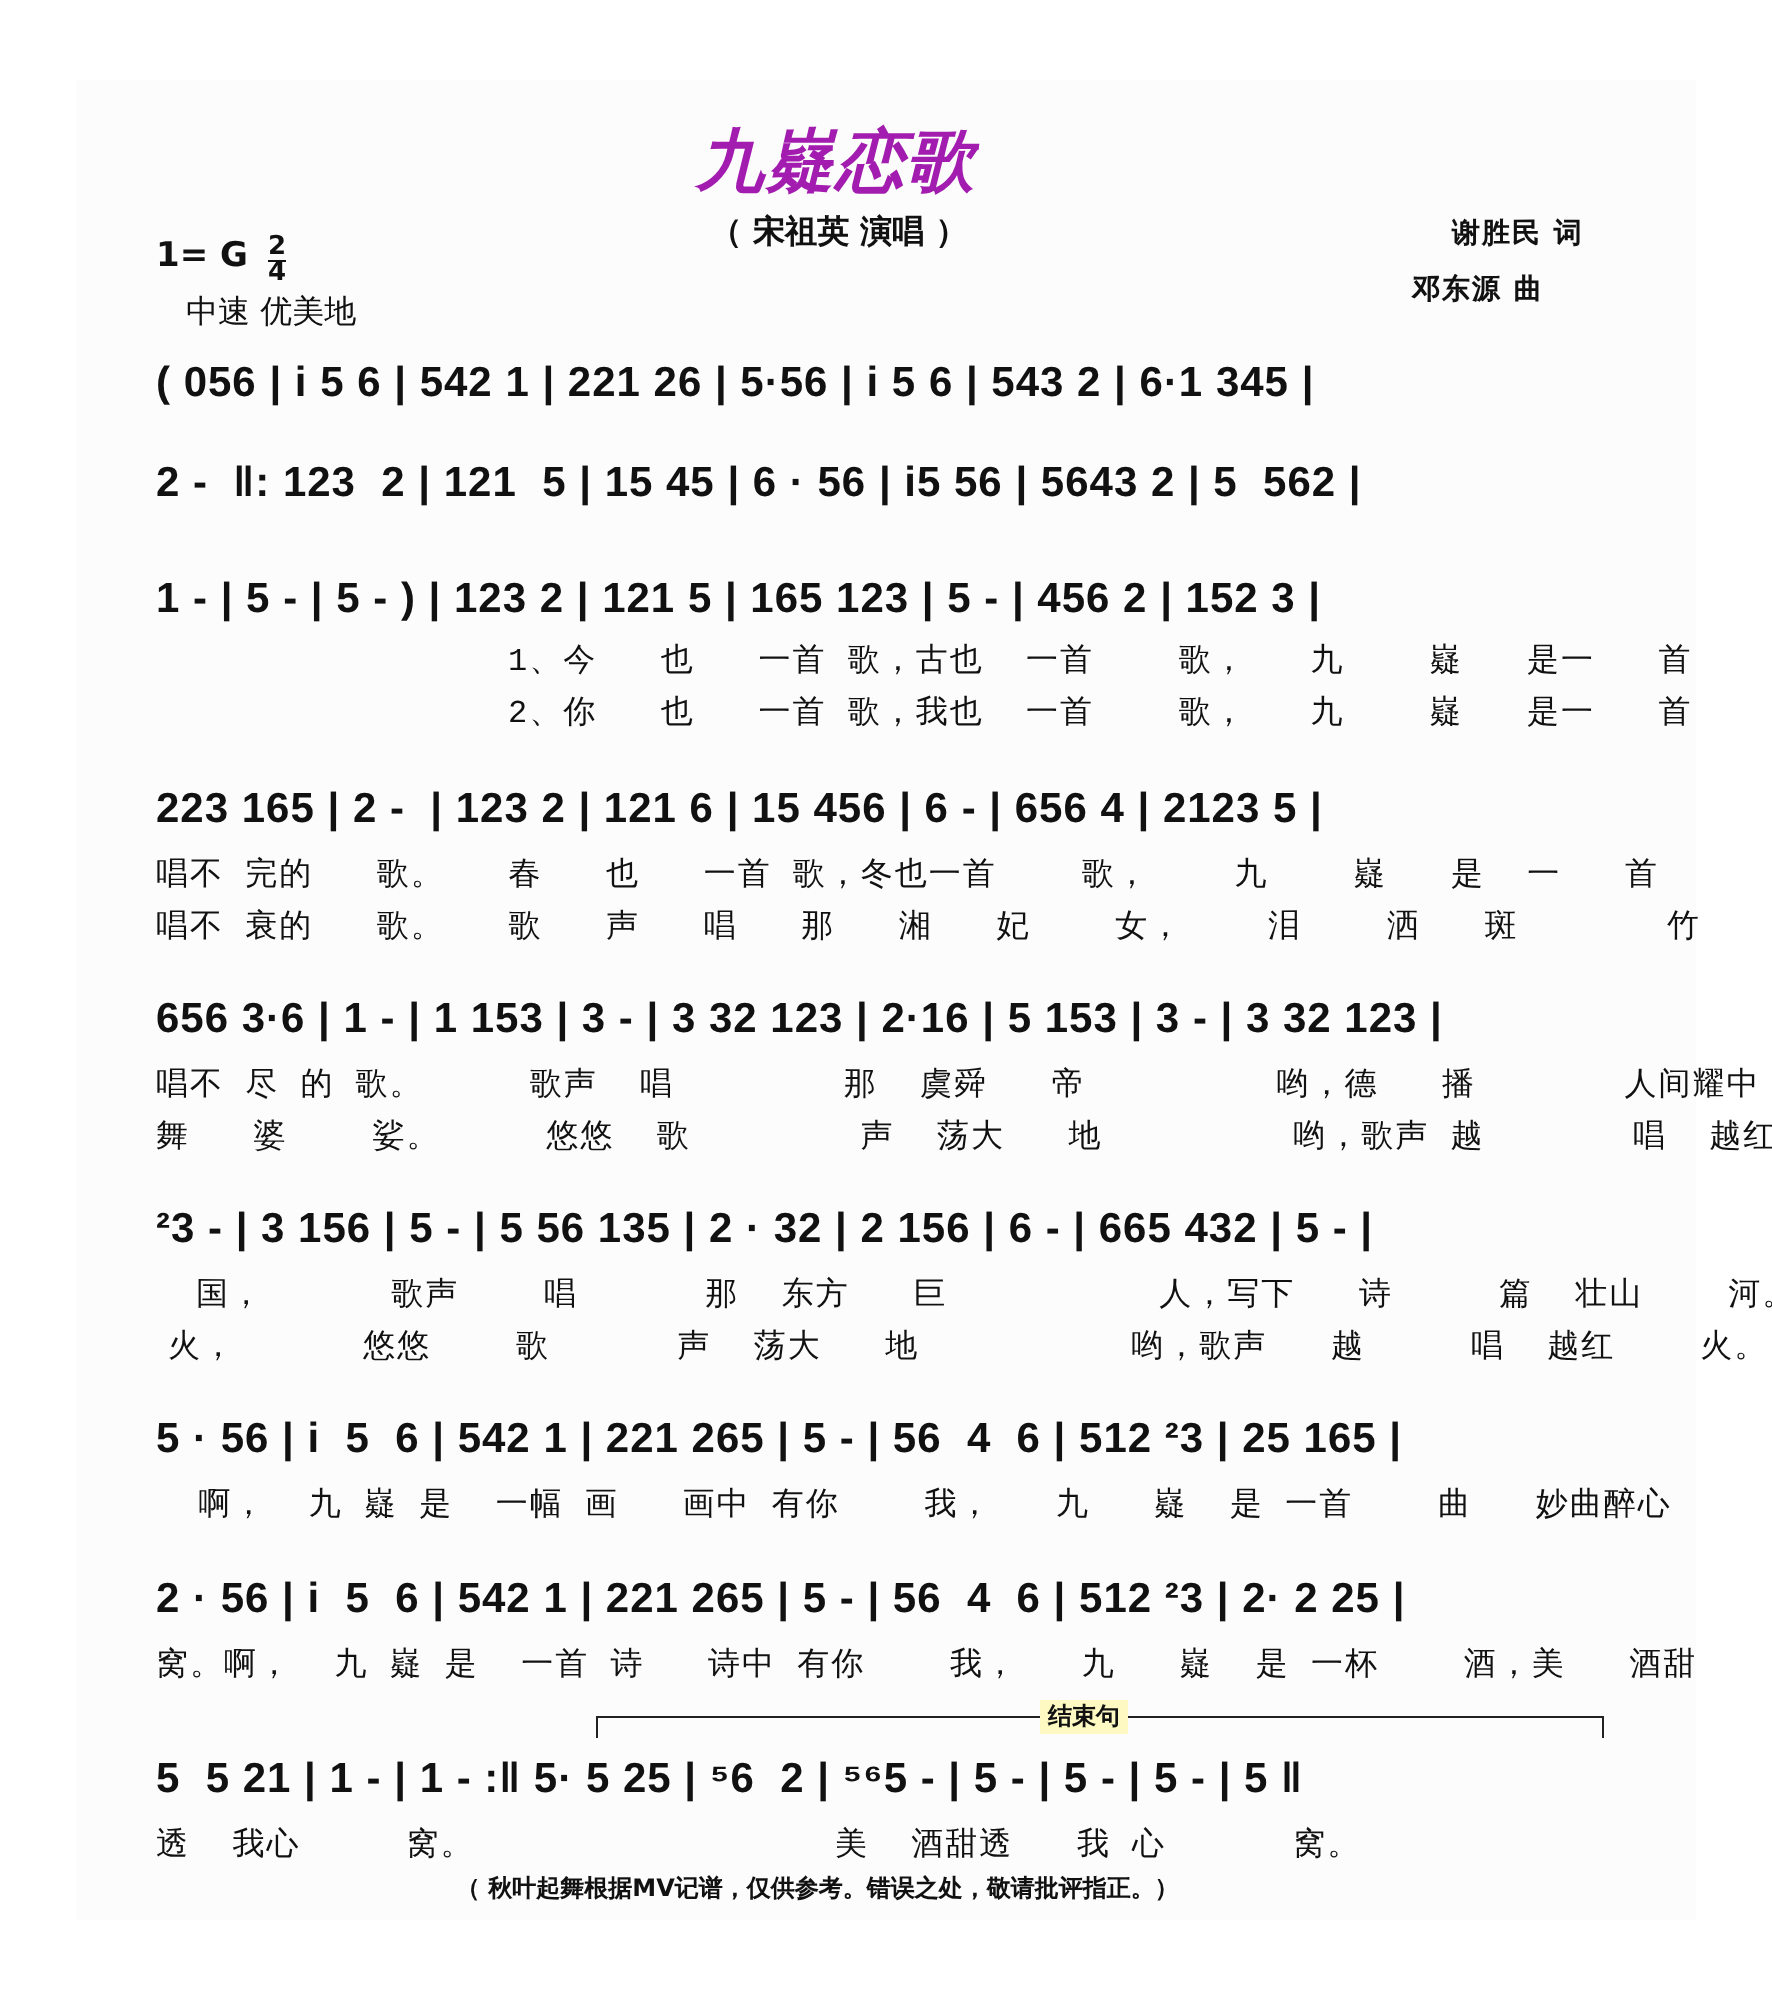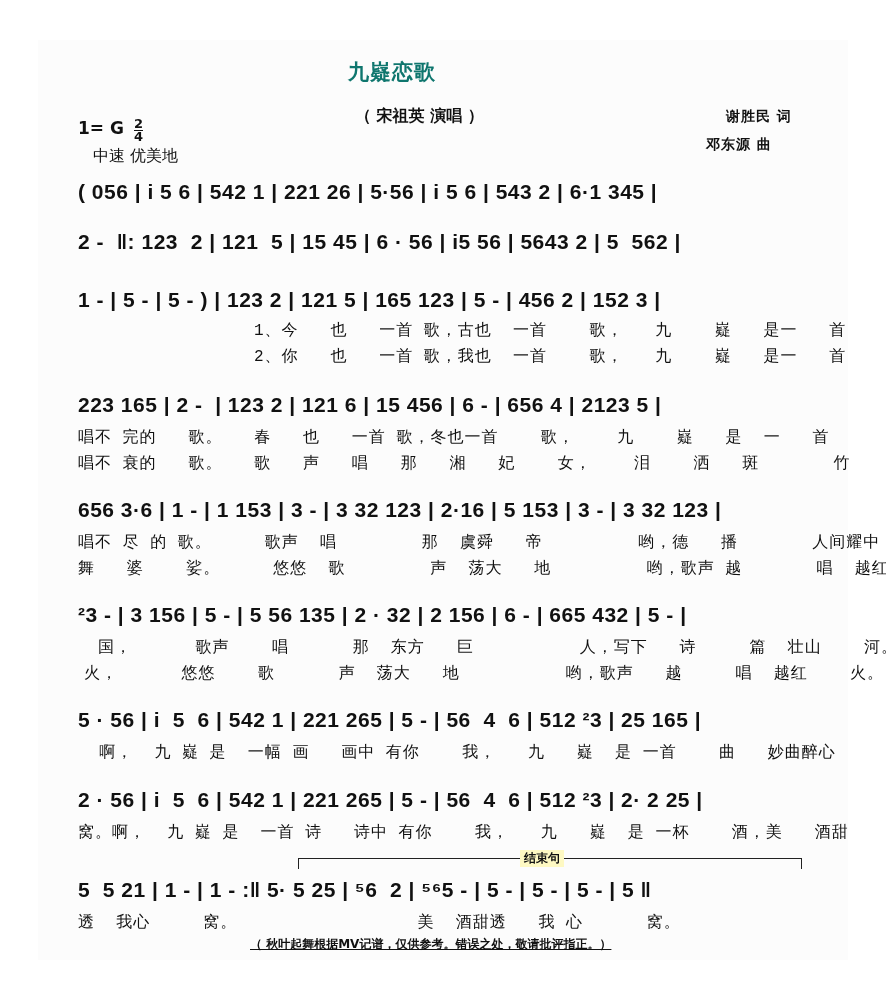--- a/index.html
+++ b/index.html
@@ -1,33 +1,33 @@
 <!DOCTYPE html>
 <html><head>
 <meta charset="utf-8">
 <style>
   html,body{margin:0;padding:0;background:#ffffff;}
   body{width:886px;height:1001px;position:relative;overflow:hidden;font-family:"DejaVu Sans","Liberation Sans",sans-serif;color:#111;}
   .sheet{position:absolute;left:38px;top:40px;width:810px;height:920px;background:#fcfcfc;}
   .abs{position:absolute;white-space:nowrap;}
-  .title{left:348px;top:58px;font-size:21px;color:#0f766e;font-weight:bold;letter-spacing:1px;}
+  .title{left:348px;top:58px;font-size:34px;color:#a21caf;font-weight:bold;letter-spacing:1px;font-style:italic;}
   .singer{left:355px;top:106px;font-size:16px;font-weight:bold;}
   .key{left:78px;top:118px;font-size:17px;font-weight:bold;display:flex;align-items:flex-start;gap:4px;}
   .frac{display:inline-flex;flex-direction:column;align-items:center;font-size:13px;line-height:12px;margin-left:6px;}
   .frac span:first-child{border-bottom:1.5px solid #111;}
   .tempo{left:93px;top:146px;font-size:16px;font-weight:normal;}
   .lyricist{left:706px;top:108px;font-size:14px;font-weight:bold;letter-spacing:1px;margin-left:20px;}
   .composer{left:706px;top:136px;font-size:14px;font-weight:bold;letter-spacing:1px;}
 
   .row{position:absolute;left:78px;width:740px;}
   .notes{position:absolute;left:0;font-family:"Liberation Sans","DejaVu Sans",sans-serif;font-weight:bold;font-size:21px;white-space:pre;letter-spacing:0.5px;text-align:center;}
   .lyr{position:absolute;font-family:Liberation Mono, monospace;font-size:16px;white-space:pre;letter-spacing:1px;}
   .end-bracket{position:absolute;left:298px;top:858px;width:502px;height:10px;border-top:1.5px solid #222;border-left:1.5px solid #222;border-right:1.5px solid #222;}
   .end-label{position:absolute;left:520px;top:850px;background:#fef9c3;padding:0 4px;font-size:12px;font-weight:bold;}
-  .footnote{left:250px;top:936px;font-size:12px;font-weight:bold;text-decoration:underline;}
+  .footnote{left:228px;top:936px;font-size:12px;font-weight:bold;}
 </style>
 </head>
 <body>
 
 <div class="sheet"></div>
 
 <div class="abs title">九嶷恋歌</div>
 <div class="abs singer">（ 宋祖英  演唱 ）</div>
 
 <div class="abs key">

